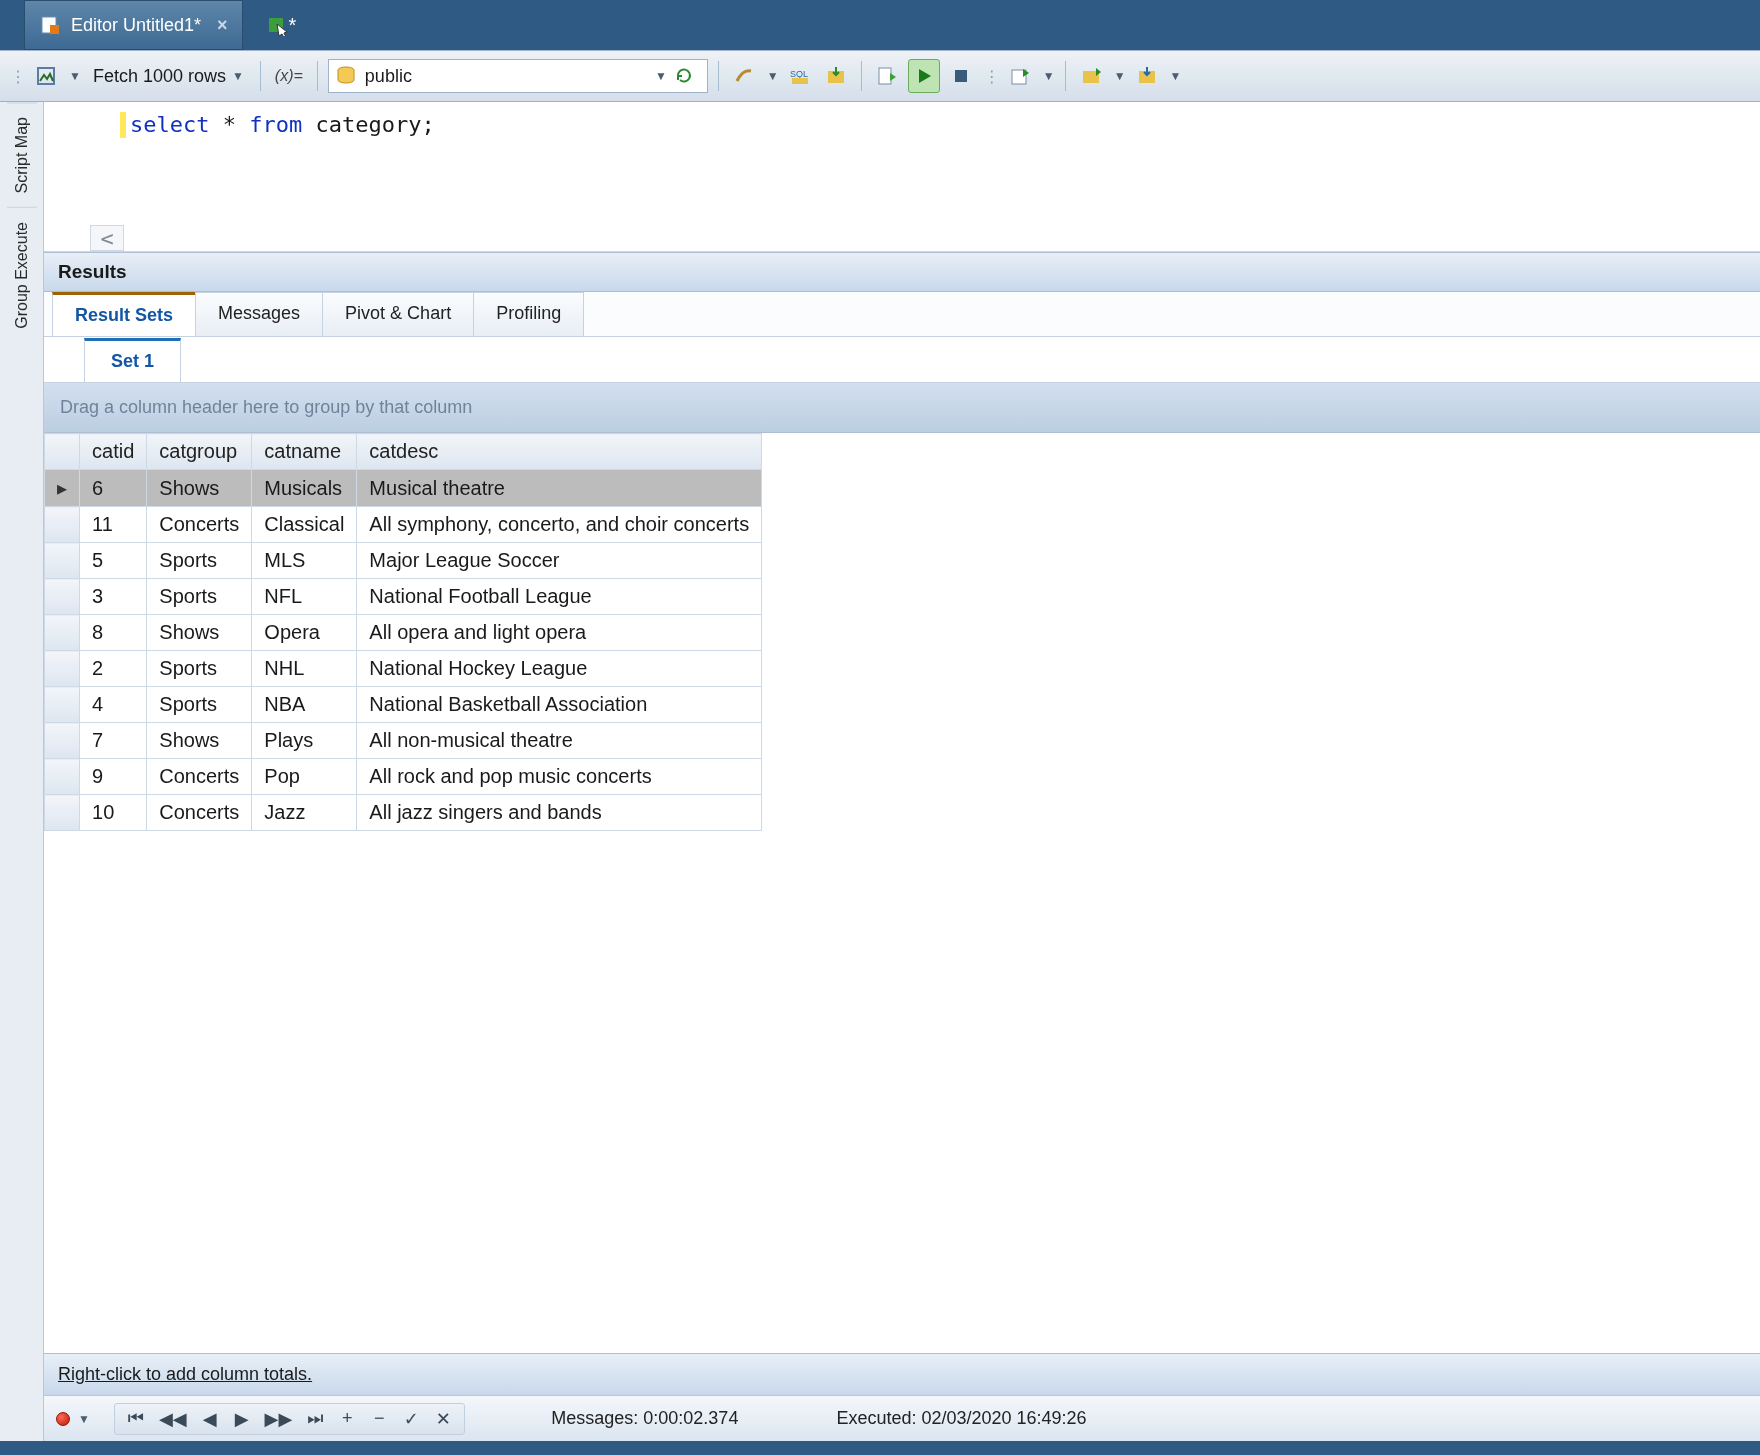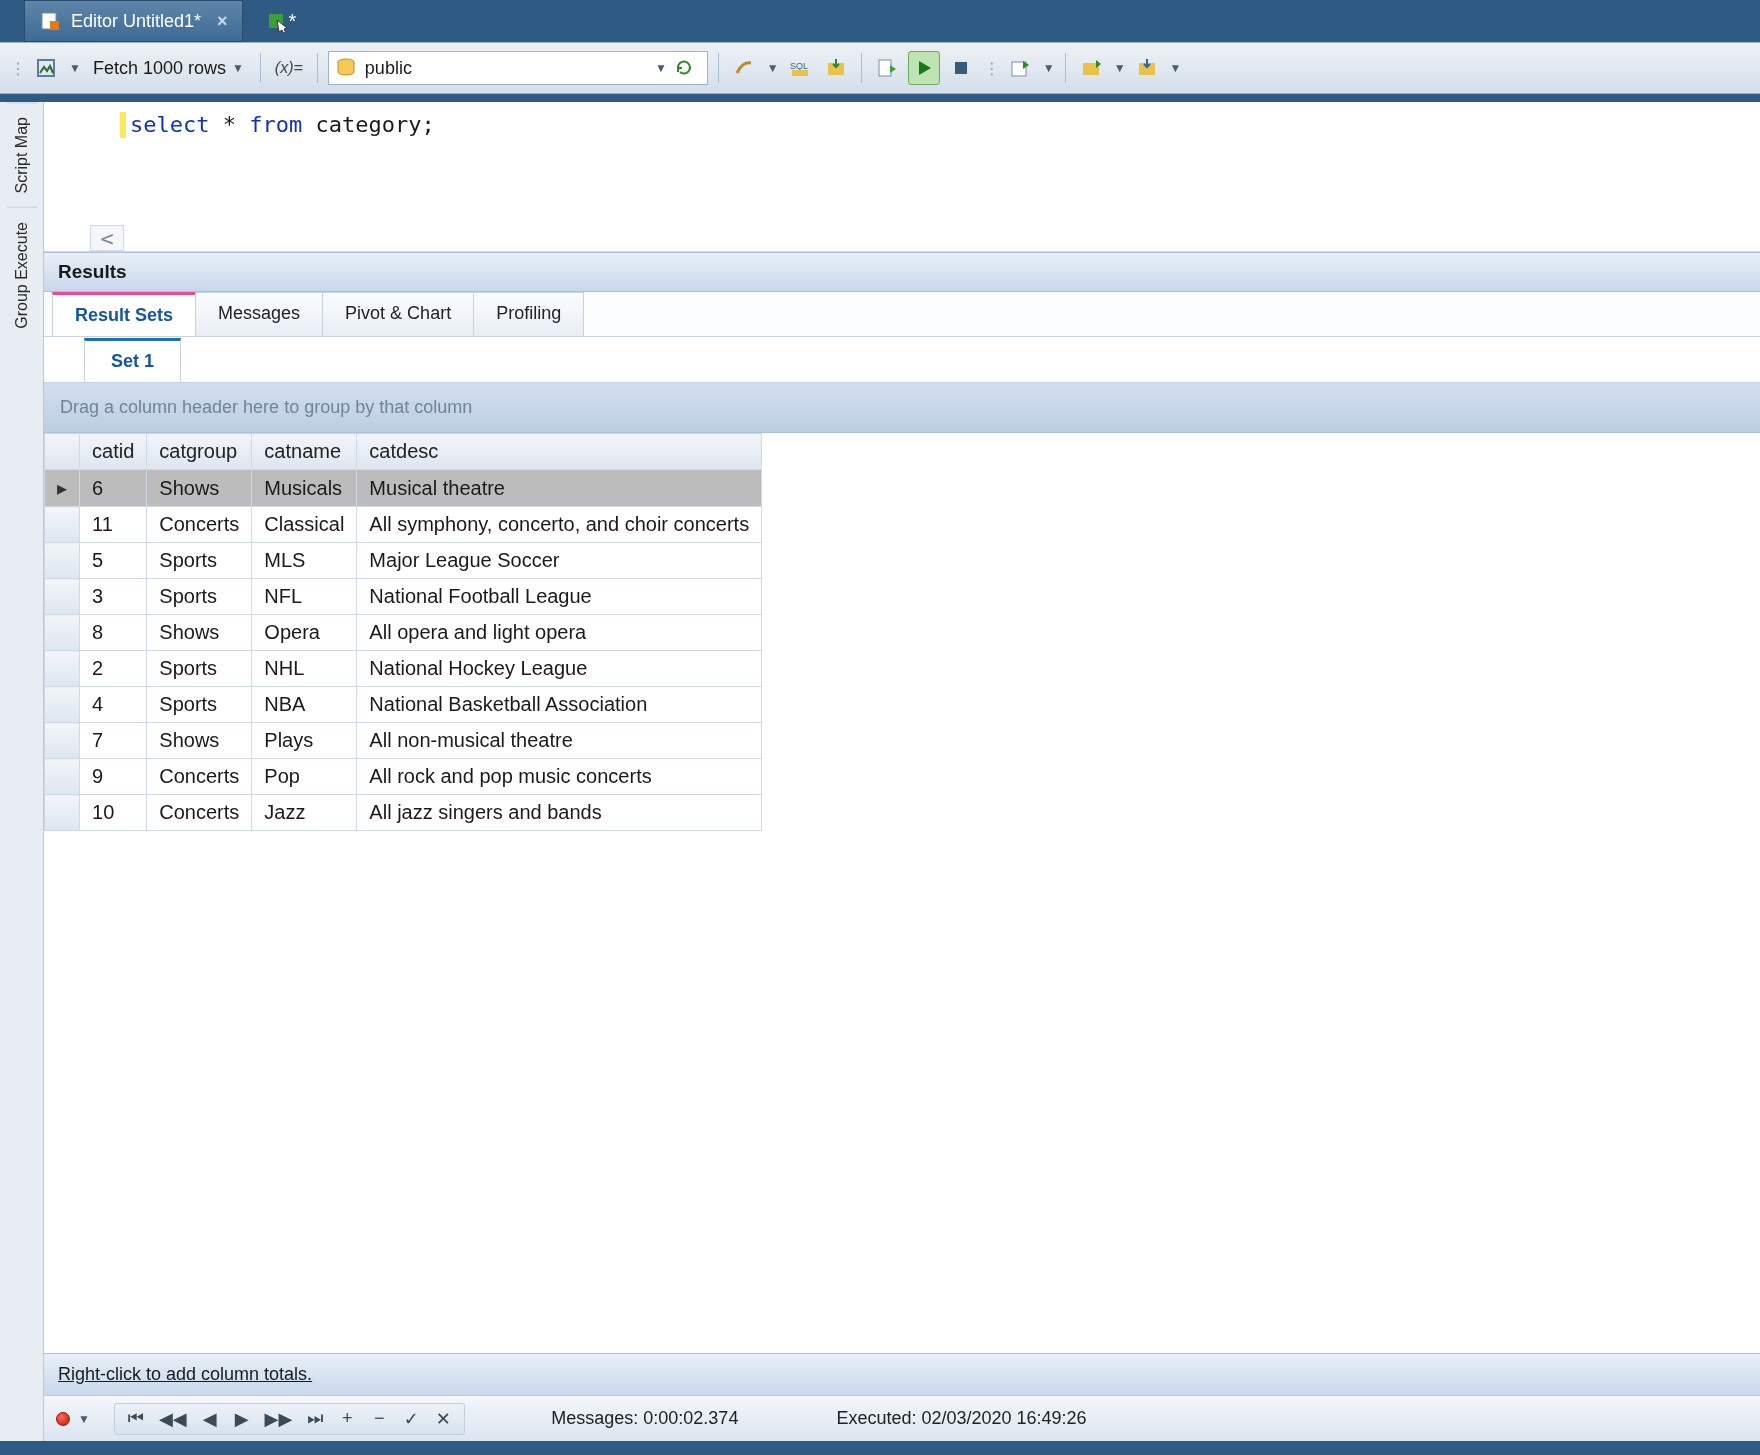--- a/index.html
+++ b/index.html
@@ -1,19 +1,19 @@
 <!DOCTYPE html>
 <html><head>
 <meta charset="utf-8">
 <style>
   html,body{margin:0;padding:0;height:100%;font-family:"Segoe UI",Tahoma,sans-serif;font-size:16px;color:#1a1a1a;background:#2f5a84;}
   *{box-sizing:border-box;}
   .app{width:1760px;height:1455px;position:relative;background:#2f5a84;}
   
-  .tabstrip{height:42px;display:flex;align-items:stretch;padding-left:24px;gap:18px;}
+  .tabstrip{height:50px;display:flex;align-items:stretch;padding-left:24px;gap:18px;}
   .edtab{display:flex;align-items:center;gap:10px;padding:0 14px;background:linear-gradient(#5f86a9,#3d6a94);border:1px solid #284d6d;color:#fff;font-size:18px;}
   .edtab .close{opacity:.7;font-weight:bold;margin-left:6px;}
   .edtab2{display:flex;align-items:center;padding:0 6px;color:#fff;font-size:20px;}
   .smallicon{width:22px;height:22px;display:inline-flex;align-items:center;justify-content:center;}
   
   .toolbar-wrap{background:linear-gradient(#eef2f6,#d4deea);border-top:1px solid #9eb3c9;border-bottom:1px solid #9eb3c9;height:52px;display:flex;align-items:center;padding:0 8px;gap:6px;}
   .grip{color:#8aa0b6;letter-spacing:-3px;padding:0 2px;}
   .tbtn{height:34px;min-width:30px;display:flex;align-items:center;justify-content:center;padding:0 4px;border-radius:3px;color:#2a3a48;}
   .dd{font-size:12px;color:#4b5d6e;padding-left:2px;}
   .fetch{font-size:18px;color:#1a1a1a;padding:0 6px;display:flex;align-items:center;gap:4px;text-align:center;}
@@ -28,21 +28,21 @@
   
   .content{position:absolute;left:44px;right:0;top:102px;bottom:14px;display:flex;flex-direction:column;background:#edf1f6;}
   .editor{background:#fff;border-bottom:1px solid #cfd9e5;position:relative;height:150px;padding:10px 10px 10px 86px;font-family:Consolas,monospace;font-size:22px;}
   .editor .caretbar{position:absolute;left:76px;top:10px;width:6px;height:26px;background:#ffe95a;}
   .kw{color:#1030c0;}
   .scroll-left{position:absolute;left:46px;bottom:0;height:26px;width:34px;border:1px solid #cfd9e5;background:#f4f6f9;color:#7e8a96;display:flex;align-items:center;justify-content:center;}
   
   .results-hdr{background:linear-gradient(#e8eff7,#c8d8eb);border-top:1px solid #aebfd3;border-bottom:1px solid #aebfd3;padding:8px 14px;font-weight:600;font-size:19px;}
   .rtabs{display:flex;background:#fbfcfe;border-bottom:1px solid #c6d2e0;padding-left:8px;}
   .rtab{padding:10px 22px;border:1px solid #c6d2e0;border-bottom:none;margin-right:-1px;font-size:18px;color:#222;background:linear-gradient(#fafcfe,#e9eef5);cursor:default;}
-  .rtab.active{color:#1456a4;border-top:3px solid #ec4899;background:#fff;font-weight:600;}
+  .rtab.active{color:#1456a4;border-top:3px solid #a16207;background:#fff;font-weight:600;}
   .subtabs{display:flex;background:#fff;border-bottom:1px solid #c6d2e0;}
   .subtab{padding:10px 26px;border:1px solid #c6d2e0;border-top:none;color:#1456a4;font-size:18px;font-weight:600;position:relative;top:1px;background:#fff;margin-left:40px;}
   .subtab.active{border-top:3px solid #1f6fb8;}
   
   .gridwrap{flex:1;display:flex;flex-direction:column;background:#fff;min-height:0;}
   .groupbar{background:linear-gradient(#d3dfee,#bccee2);color:#6f849a;padding:14px 16px;font-size:18px;border-bottom:1px solid #aebfd3;}
   .table{border-collapse:collapse;font-size:20px;color:#1a1a1a;}
   .table th,.table td{border:1px solid #cfd9e5;padding:6px 12px;text-align:left;white-space:nowrap;}
   .table th{background:linear-gradient(#f2f5f9,#dde6f0);font-weight:400;color:#222;}
   .rowhdr{width:28px;background:linear-gradient(#f2f5f9,#dde6f0);text-align:center;color:#555;}

